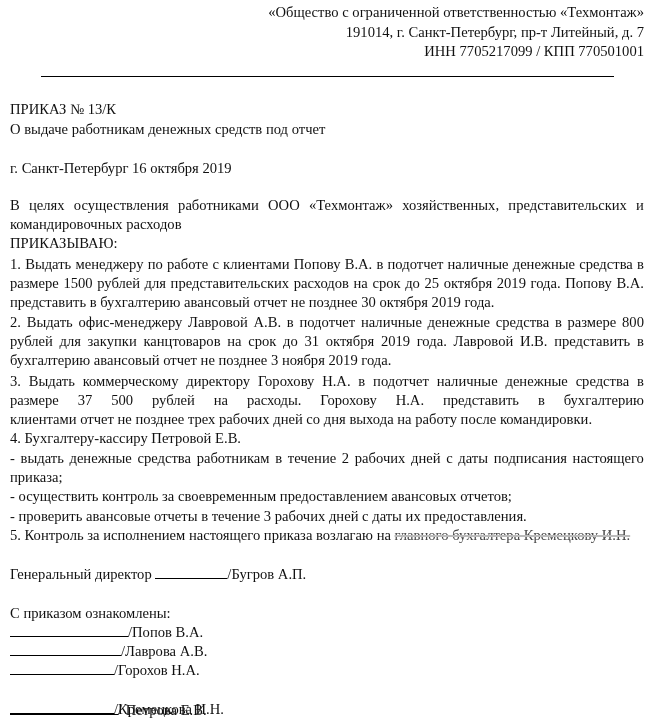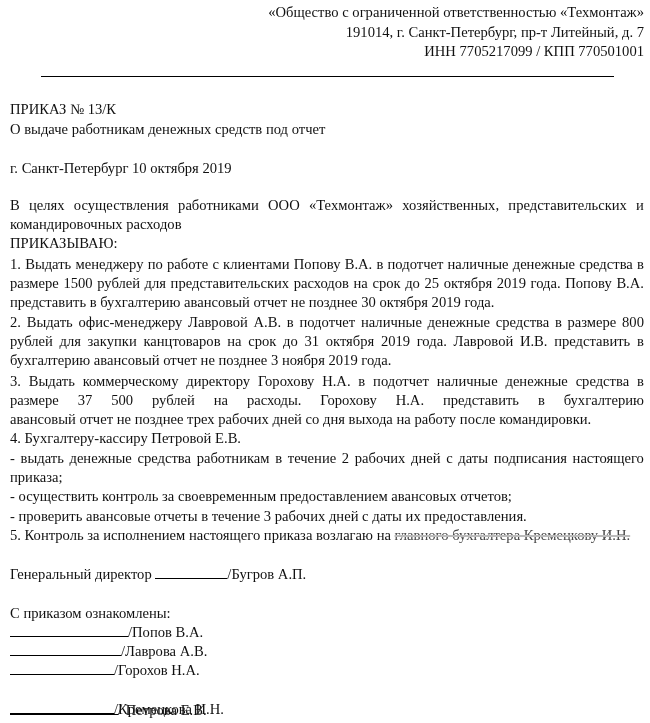--- a/index.html
+++ b/index.html
@@ -74,21 +74,21 @@
 
   <div class="header">
     <div class="hl" style="top:4px;">«Общество с ограниченной ответственностью «Техмонтаж»</div>
     <div class="hl" style="top:24px;">191014, г. Санкт-Петербург, пр-т Литейный, д. 7</div>
     <div class="hl" style="top:43px;">ИНН 7705217099 / КПП 770501001</div>
   </div>
   <div class="rule"></div>
 
   <div class="line" style="top:101px;">ПРИКАЗ № 13/К</div>
   <div class="line" style="top:121px;">О выдаче работникам денежных средств под отчет</div>
-  <div class="line" style="top:160px;">г. Санкт-Петербург 10 октября 2019</div>
+  <div class="line" style="top:160px;">г. Санкт-Петербург 16 октября 2019</div>
 
   <div class="just" style="top: 197px; display: flex; justify-content: space-between;">
       <span>В</span>
       <span>целях</span>
       <span>осуществления</span>
       <span>работниками</span>
       <span>ООО</span>
       <span>«Техмонтаж»</span>
       <span>хозяйственных,</span>
       <span>представительских</span>
@@ -192,21 +192,21 @@
         <span>500</span>
         <span>рублей</span>
         <span>на</span>
         <span>расходы.</span>
         <span>Горохову</span>
         <span>Н.А.</span>
         <span>представить</span>
         <span>в</span>
         <span>бухгалтерию</span>
       </div>
-    <div class="line" style="top:411px;">авансовый отчет не позднее трех рабочих дней со дня выхода на работу после командировки.</div>
+    <div class="line" style="top:411px;">клиентами отчет не позднее трех рабочих дней со дня выхода на работу после командировки.</div>
   </div>
 
   <div>
     <div class="line" style="top:430px;">4. Бухгалтеру-кассиру Петровой Е.В.</div>
     <div class="just" style="top: 450px; display: flex; justify-content: space-between;">
         <span>-</span>
         <span>выдать</span>
         <span>денежные</span>
         <span>средства</span>
         <span>работникам</span>

